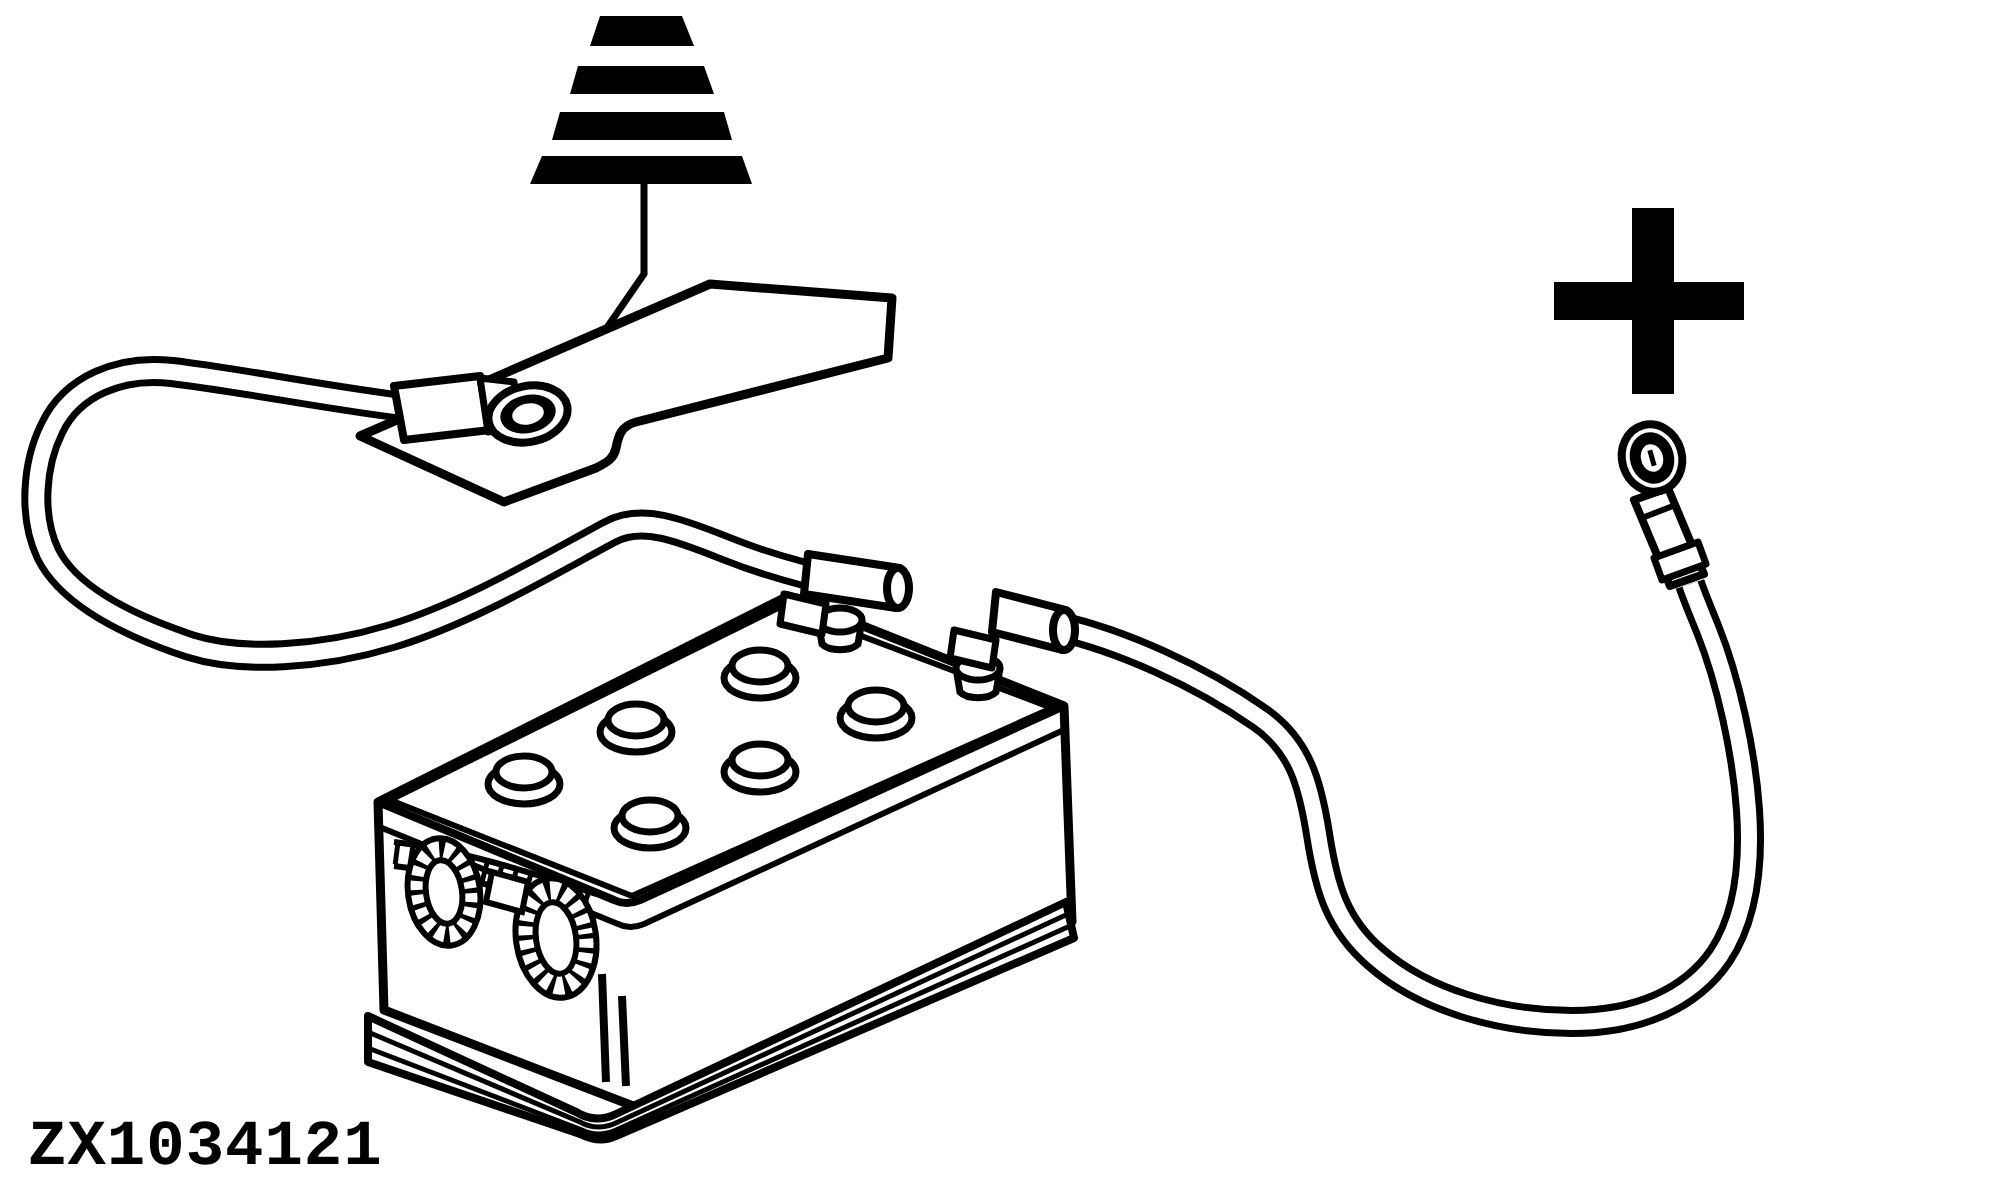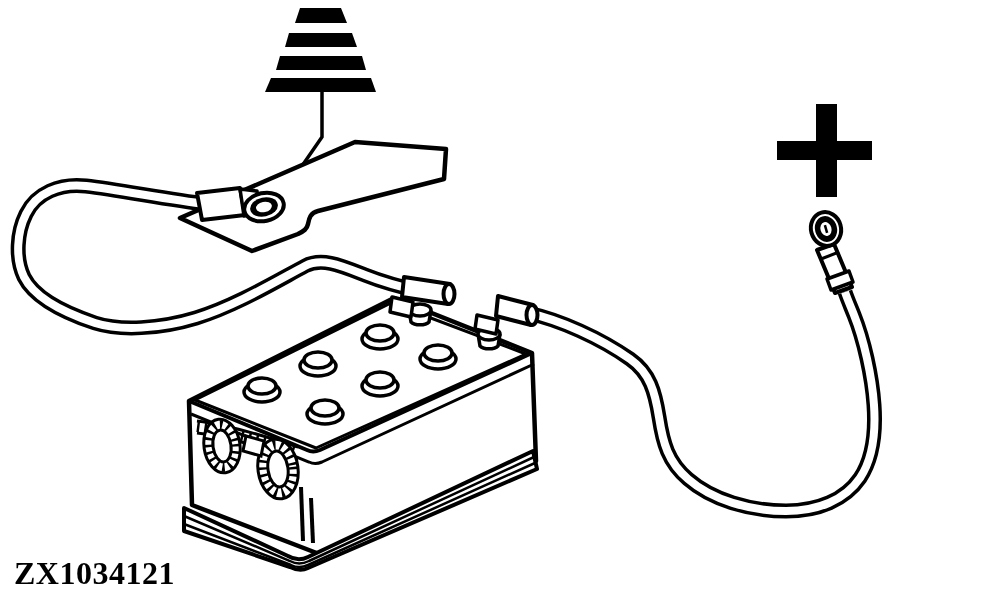--- a/index.html
+++ b/index.html
@@ -7,21 +7,21 @@
     position:relative;
     width:1000px;height:600px;
     background:#ffffff;
     overflow:hidden;
     font-family:"Liberation Sans", sans-serif;
   }
   .canvas svg{position:absolute;left:0;top:0;}
   .part-code{
     position:absolute;
     left:14px;top:555px;
-    font-family:Liberation Serif, serif;
+    font-family:Liberation Mono, monospace;
     font-size:32px;
     font-weight:700;
     letter-spacing:0.5px;
     color:#000000;
     user-select:none;
   }
 </style>
 </head>
 <body>
 

